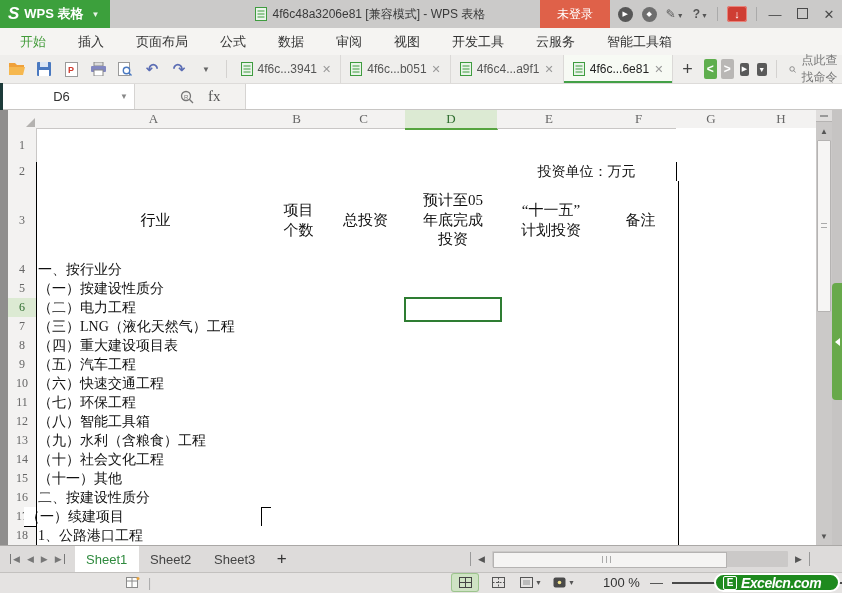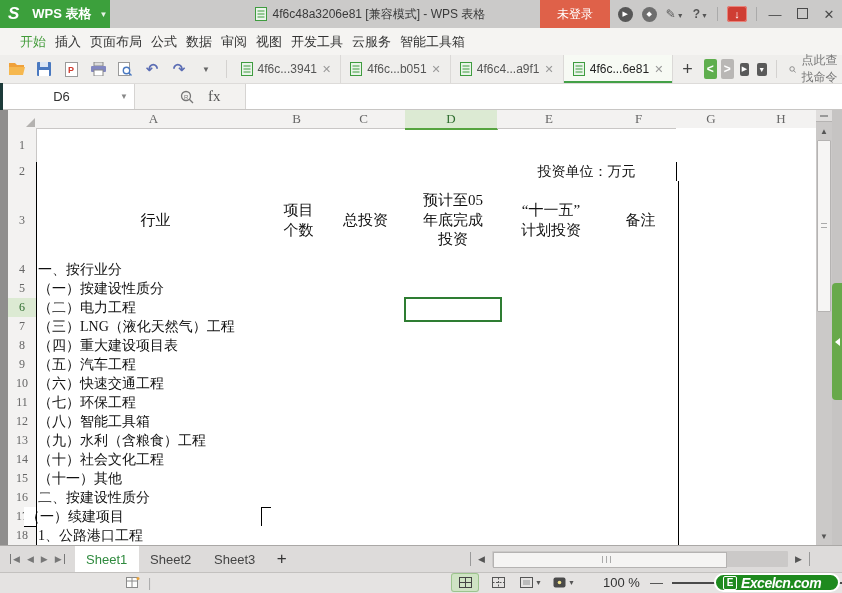--- a/index.html
+++ b/index.html
@@ -4,35 +4,35 @@
 <style>
   html,body{margin:0;padding:0;background:#888;}
   .win{position:relative;width:842px;height:593px;background:#fff;overflow:hidden;
        font-family:"Liberation Sans","DejaVu Sans",sans-serif;font-size:12px;color:#333;}
   .abs{position:absolute;box-sizing:border-box;}
 
   
   .titlebar{left:0;top:0;width:842px;height:28px;background:#cbcac9;}
   .logo{left:0;top:0;width:110px;height:28px;background:#3ca03c;display:flex;align-items:center;color:#fff;padding-left:8px;}
   .logo .s{font-size:17px;font-weight:bold;font-style:italic;margin-right:5px;}
-  .logo .nm{font-size:13px;font-weight:bold;margin-left:8px;}
+  .logo .nm{font-size:13px;font-weight:bold;}
   .logo .caret{margin-left:8px;font-size:8px;color:#e7f3e7;}
   .title-center{left:160px;top:0;width:420px;height:28px;display:flex;align-items:center;justify-content:center;gap:6px;color:#3a3a3a;font-size:12px;}
   .login{right:232px;top:0;width:70px;height:28px;background:#df6149;color:#fff;display:flex;align-items:center;justify-content:center;font-size:12px;cursor:pointer;}
   .tb-icons{right:4px;top:0;height:28px;display:flex;align-items:center;gap:9px;}
   .circ{width:15px;height:15px;border-radius:50%;background:#575757;color:#fff;font-size:7px;display:flex;align-items:center;justify-content:center;}
   .circ2{background:#6e6e6e;}
   .mini-caret{font-size:7px;color:#555;margin-left:1px;}
   .dl{width:20px;height:16px;background:#cf3d33;border-radius:3px;color:#fff;display:flex;align-items:center;justify-content:center;font-size:11px;font-weight:bold;box-shadow:inset 0 0 0 1px #e9837b;}
   .vdiv{width:1px;height:14px;background:#aaa;}
   .winbtn{font-size:13px;color:#4a4a4a;width:18px;text-align:center;cursor:pointer;}
   .maxbox{display:inline-block;width:9px;height:9px;border:1.5px solid #4a4a4a;}
 
   
-  .menubar{left:0;top:28px;width:842px;height:27px;background:#f5f4f2;display:flex;align-items:center;padding-left:20px;gap:9px;}
+  .menubar{left:0;top:28px;width:842px;height:27px;background:#f5f4f2;display:flex;align-items:center;padding-left:20px;gap:32px;}
   .menu-item{font-size:13px;color:#333;cursor:pointer;white-space:nowrap;}
   .menu-item.active{color:#429b3a;}
 
   
   .toolbar{left:0;top:55px;width:842px;height:28px;background:#efeeec;display:flex;align-items:center;}
   .qicons{display:flex;align-items:center;gap:9px;padding:0 6px 0 8px;}
   .qi{width:18px;height:18px;display:flex;align-items:center;justify-content:center;cursor:pointer;}
   .undo{font-size:15px;color:#5b6db4;font-weight:bold;}
   .tdiv{width:1px;height:18px;background:#d4d2d0;margin:0 5px;}
   .doctabs{display:flex;align-items:stretch;height:28px;}

